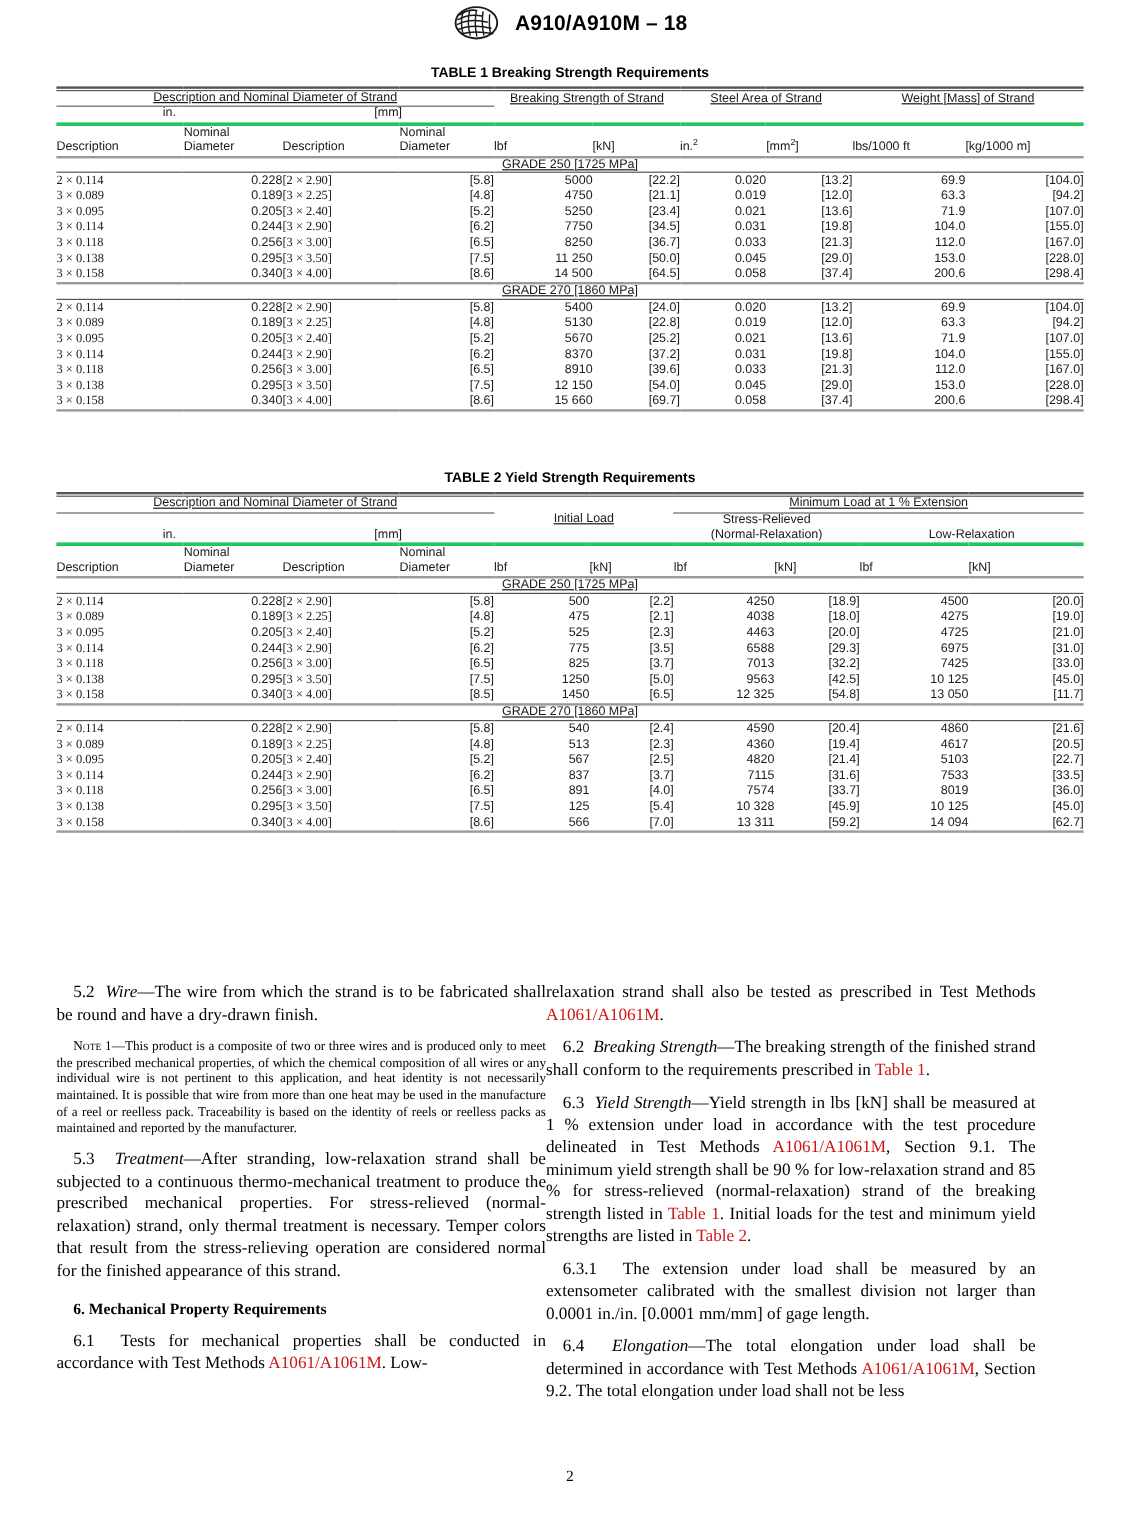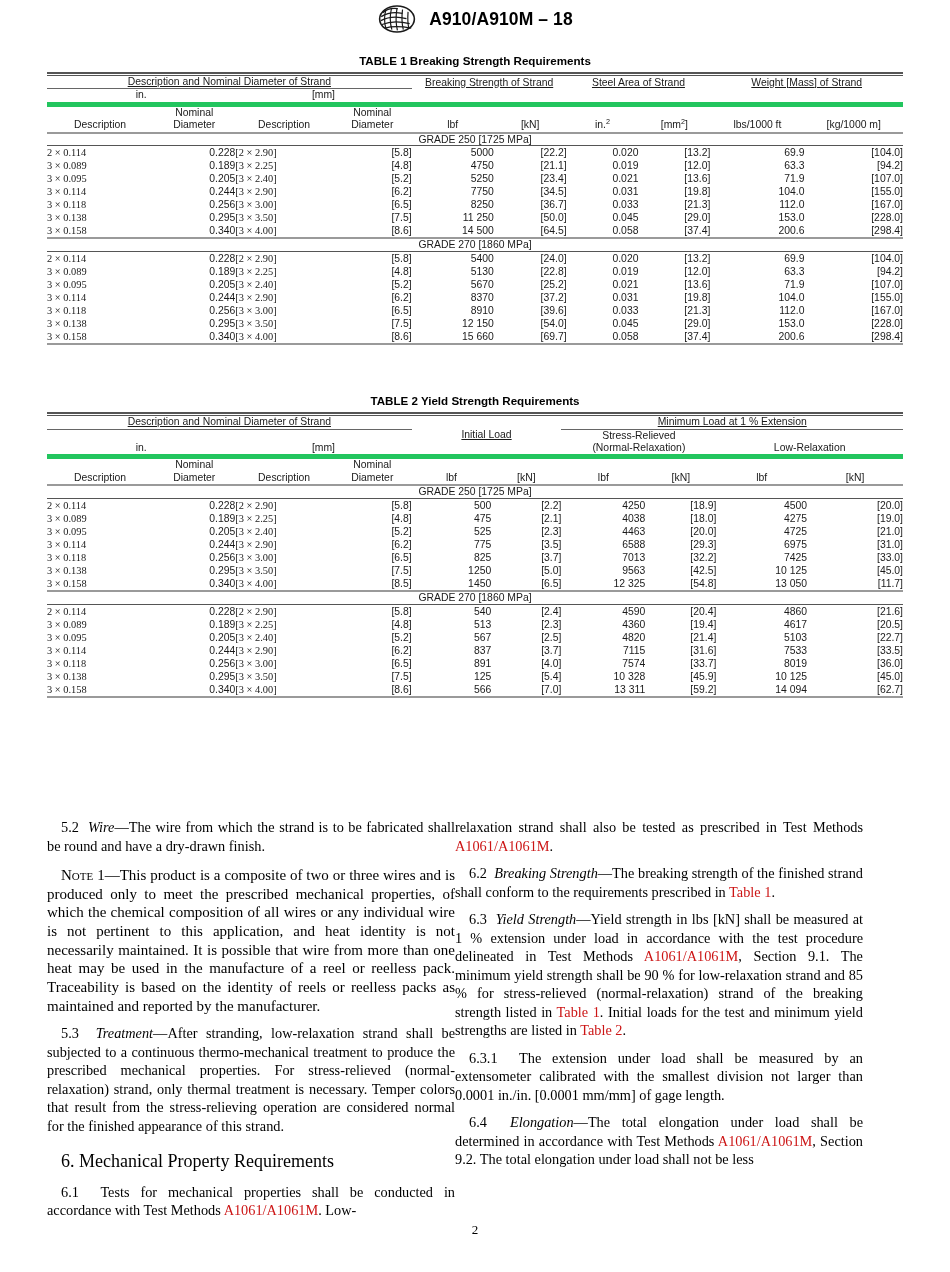--- a/index.html
+++ b/index.html
@@ -87,31 +87,31 @@
     text-decoration: underline;
   }
   .hdr-group td.u { border-bottom: 1px solid #666; }
   .hdr-sub td {
     text-align: center;
     padding: 2px 2px 3px 2px;
     line-height: 1.18;
   }
   .hdr-sub td.u { border-bottom: 1px solid #666; }
   .hdr-cols td {
-    text-align: center;
     padding: 5px 2px 5px 2px;
     line-height: 1.2;
-    border-top: 5px solid #22c55e;
+    border-top: 3px solid #22c55e;
   }
   .grade-row td {
     text-align: center;
     border-top: 2.4px solid #9a9a9a;
     border-bottom: 1px solid #555;
     padding: 2.5px 0 3px 0;
     line-height: 1.15;
+    text-decoration: underline;
   }
   .data-row td {
     padding: 1.35px 8px 1.35px 8px;
     line-height: 1.25;
     text-align: right;
   }
   .data-row td.c { text-align: left; font-family: Liberation Serif, serif; }
   .table-bottom td {
     border-top: 2.4px solid #9a9a9a;
     height: 1px;
@@ -137,33 +137,33 @@
     text-justify: inter-word;
   }
   .col p {
     margin: 0 0 0 0;
     text-indent: 14px;
     hyphens: manual;
   }
   .col p + p { margin-top: 9px; }
   .col p.cont { text-indent: 0; }
   .note {
-    font-size: 15px;
+    font-size: 11px;
     line-height: 1.245;
     text-align: justify;
     margin: 11px 0 0 0 !important;
     text-indent: 11px;
   }
   .note .nlabel {
     font-variant: small-caps;
     font-size: 1.0em;
   }
   .sec-head {
-    font-weight: normal;
-    font-size: 18px;
+    font-weight: bold;
+    font-size: 13px;
     margin-top: 15px !important;
     text-indent: 0;
   }
   .ital { font-style: italic; }
   .ref { color: #cc1515; }
 
   .page-number {
     position: absolute;
     left: 0;
     right: 0;

